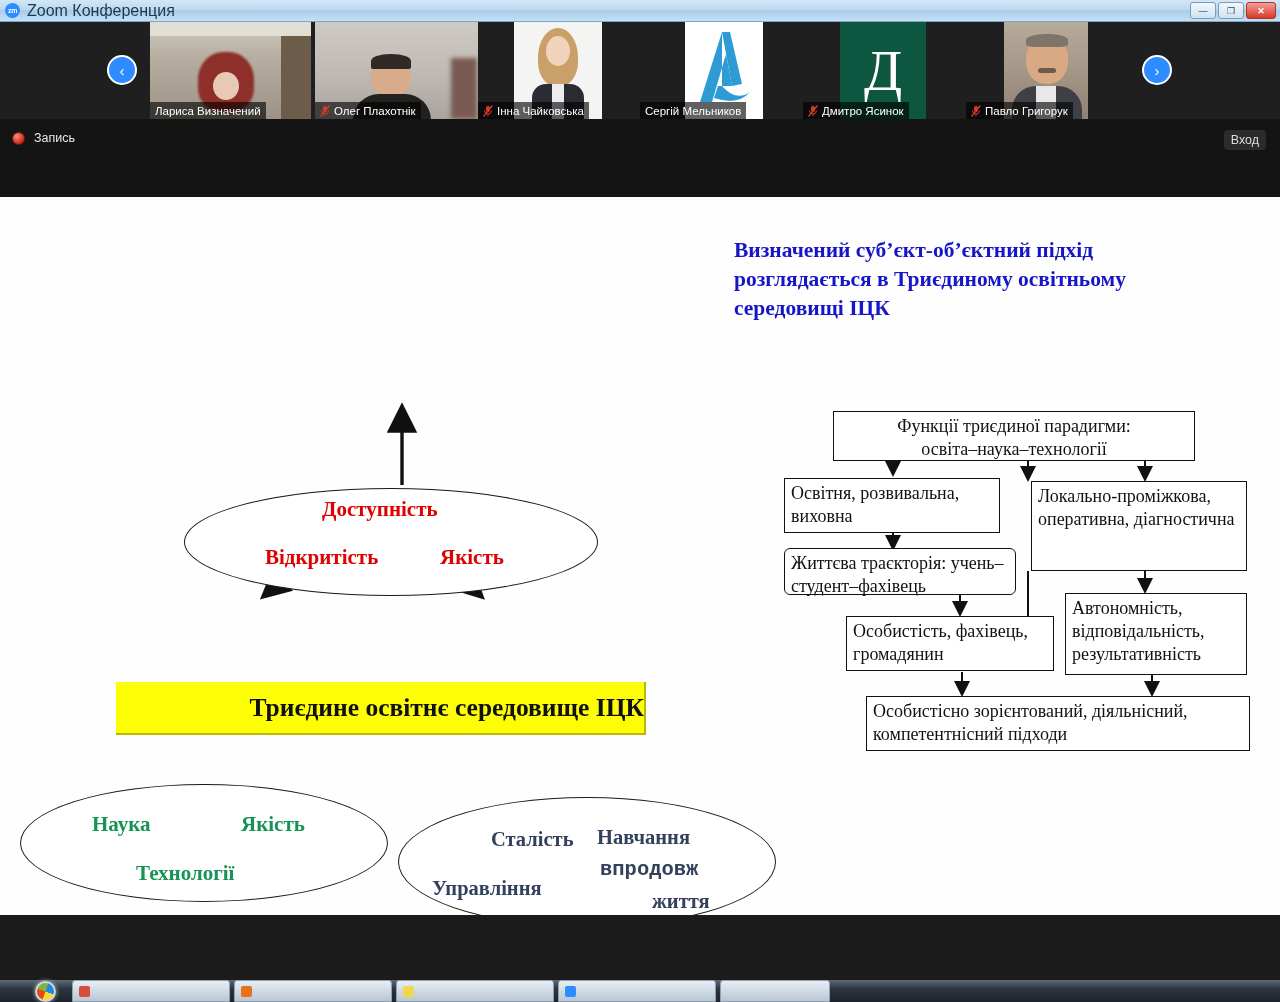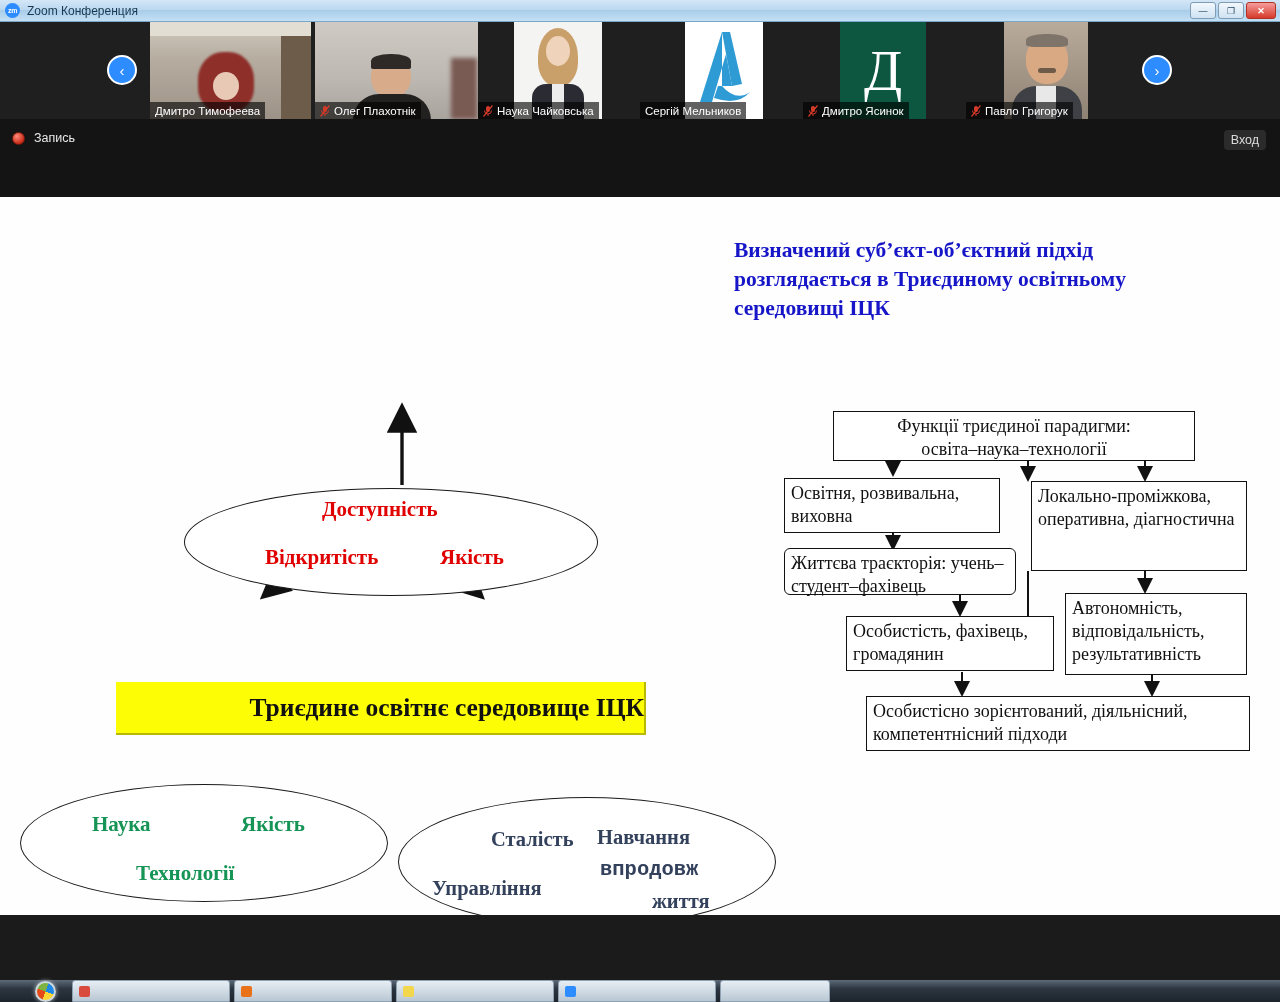--- a/index.html
+++ b/index.html
@@ -17,21 +17,21 @@
     border-bottom:1px solid #7aa6c8;
     display:flex; align-items:center;
   }
   #zoom-logo{
     width:15px;height:15px;border-radius:50%;
     background:#2d8cff; margin-left:5px; margin-right:7px;
     color:#fff; font-size:7px; font-weight:bold;
     display:flex;align-items:center;justify-content:center;
     letter-spacing:-0.3px;
   }
-  #title-text{ font-size:12px; color:#18394f; }
+  #title-text{ font-size:16px; color:#18394f; }
   #win-buttons{ margin-left:auto; display:flex; gap:2px; padding-right:4px; }
   .win-btn{
     width:26px;height:17px;border:1px solid #7e9db5;border-radius:3px;
     background:linear-gradient(to bottom,#f2f8fd,#cfe2f2);
     display:flex;align-items:center;justify-content:center;
     font-size:9px;color:#27465c;
   }
   .win-btn.close{
     background:linear-gradient(to bottom,#f59d9d,#d63a29);
     border-color:#b23121; color:#fff; font-weight:bold; width:30px;
@@ -194,21 +194,21 @@
   <div class="nav-arrow" id="nav-next">›</div>
 
   <div class="tile" style="left:150px;width:161px;">
     <div class="feed" style="background:linear-gradient(to bottom,#cfc9bd 0%,#b6ada0 38%,#9d9287 100%);">
       <div style="position:absolute;left:0;top:0;width:100%;height:14px;background:#e3ded4;"></div>
       <div style="position:absolute;right:0;top:14px;width:30px;height:83px;background:#6d5c4a;"></div>
       <div style="position:absolute;left:48px;top:30px;width:56px;height:60px;border-radius:45% 45% 40% 40%;background:#8e2f2a;filter:blur(1px);"></div>
       <div style="position:absolute;left:63px;top:50px;width:26px;height:28px;border-radius:50%;background:#e8c9b6;filter:blur(0.6px);"></div>
     </div>
     <div class="namebar">
-      <span class="nm">Дмитро Тимофеева</span>
+      <span class="nm">Лариса Визначений</span>
     </div>
   </div>
 
   <div class="tile" style="left:315px;width:176px;">
     <div class="feed" style="background:linear-gradient(to bottom,#cfcac4 0%,#bdb7b1 60%,#a9a39d 100%);">
       <div style="position:absolute;right:14px;top:36px;width:26px;height:61px;background:#7a5b54;filter:blur(2px);"></div>
       <div style="position:absolute;left:56px;top:34px;width:40px;height:42px;border-radius:48%;background:#d8ab8b;"></div>
       <div style="position:absolute;left:56px;top:32px;width:40px;height:15px;border-radius:48% 48% 10% 10%;background:#2f2a28;"></div>
       <div style="position:absolute;left:38px;top:72px;width:78px;height:26px;border-radius:26px 26px 0 0;background:#23211f;"></div>
     </div>
@@ -235,21 +235,21 @@
     </div>
     <div class="namebar">
       <span class="mic-off">
         <svg viewBox="0 0 10 12">
             <rect x="3" y="1" width="4" height="6" rx="2" fill="#d63a29"></rect>
             <path d="M1.5 5.5a3.5 3.5 0 0 0 7 0" stroke="#d63a29" stroke-width="1" fill="none"></path>
             <line x1="5" y1="9" x2="5" y2="11" stroke="#d63a29" stroke-width="1"></line>
             <line x1="0.5" y1="11.5" x2="9.5" y2="0.5" stroke="#d63a29" stroke-width="1.2"></line>
           </svg>
       </span>
-      <span class="nm">Наука Чайковська</span>
+      <span class="nm">Інна Чайковська</span>
     </div>
   </div>
 
   <div class="tile" style="left:640px;width:160px;">
     <div class="feed" style="background:#1f1f1f;">
       <div style="position:absolute;left:45px;top:0;width:78px;height:97px;background:#ffffff;"></div>
       <svg style="position:absolute;left:52px;top:6px;" width="64" height="84" viewBox="0 0 64 84">
         <path d="M30 4 L8 74 L20 74 L34 26 L40 58 L26 58 L22 70 Q46 78 58 64 Q44 74 30 58 Z" fill="#2f9bd4"></path>
         <path d="M30 4 L38 4 L50 56 L40 58 Z" fill="#2f9bd4"></path>
       </svg>

